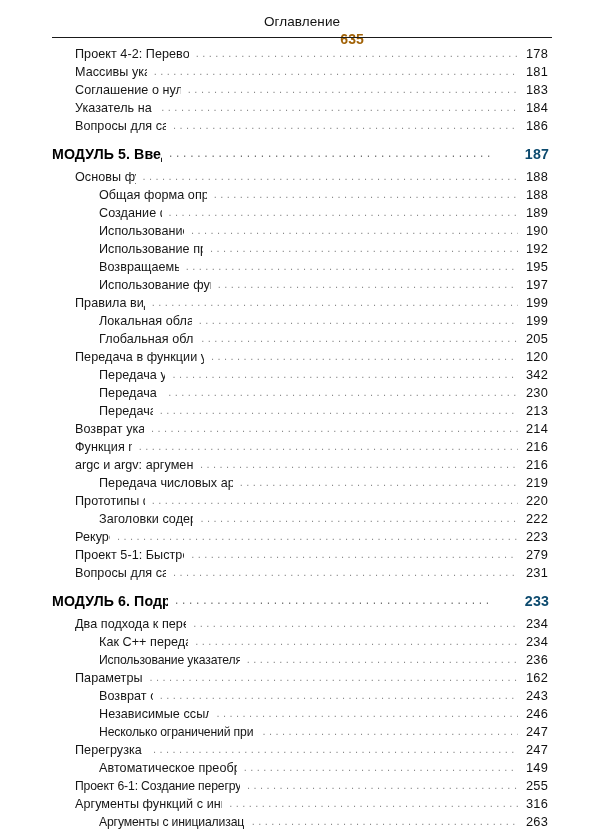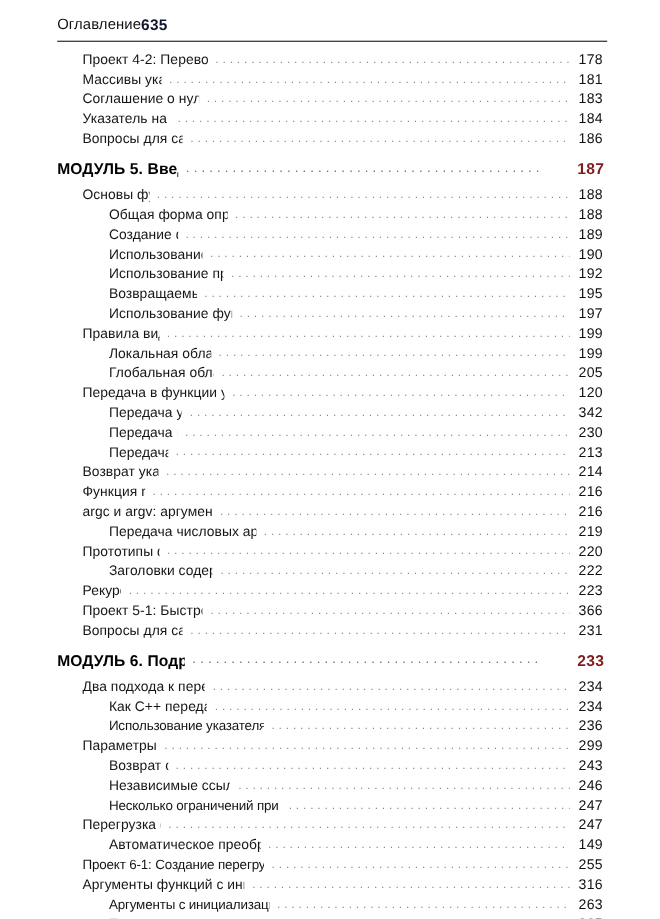--- a/index.html
+++ b/index.html
@@ -22,39 +22,40 @@
     top: 0;
     width: 600px;
     height: 835px;
     box-sizing: border-box;
     padding: 0;
   }
 
   
   .running-head {
     position: absolute;
-    left: 52px;
+    left: 64px;
     top: 14px;
     width: 500px;
     height: 22px;
     display: flex;
     align-items: flex-start;
-    justify-content: flex-start;
+    justify-content: center;
   }
   .running-head-title {
     font-size: 13.5px;
     letter-spacing: 0.1px;
     color: #121212;
     white-space: nowrap;
   }
   .running-head-page {
     font-size: 14px;
     font-weight: 600;
-    color: #0f172a;
+    color: #a16207;
     letter-spacing: 0.2px;
+    margin-top: 17px;
   }
   .head-rule {
     position: absolute;
     left: 52px;
     top: 37px;
     width: 500px;
     height: 0;
     border-top: 1.6px solid #1a1a1a;
   }
 
@@ -127,21 +128,21 @@
   }
   .toc-entry.module .toc-label {
     font-size: 14.2px;
     font-weight: bold;
     color: #000000;
     letter-spacing: 0.1px;
   }
   .toc-entry.module .toc-page {
     font-size: 14.2px;
     font-weight: bold;
-    color: #7f1d1d;
+    color: #0c4a6e;
     margin-left: 28px;
   }
   .toc-entry.module .toc-leader {
     top: -2px;
   }
   .toc-entry.module .toc-leader::before {
     color: #6f6f6f;
     font-size: 12px;
   }
   .toc-entry.after-module {
@@ -298,21 +299,21 @@
         <span class="toc-page">222</span>
       </div>
       <div class="toc-entry lvl-1">
         <span class="toc-label">Рекурсия</span>
         <span class="toc-leader"></span>
         <span class="toc-page">223</span>
       </div>
       <div class="toc-entry lvl-1">
         <span class="toc-label">Проект 5-1: Быстрое упорядочение</span>
         <span class="toc-leader"></span>
-        <span class="toc-page">366</span>
+        <span class="toc-page">279</span>
       </div>
       <div class="toc-entry lvl-1">
         <span class="toc-label">Вопросы для самопроверки</span>
         <span class="toc-leader"></span>
         <span class="toc-page">231</span>
       </div>
       <div class="toc-entry lvl-0 module">
         <span class="toc-label">МОДУЛЬ 6. Подробнее о функциях</span>
         <span class="toc-leader"></span>
         <span class="toc-page">233</span>
@@ -328,21 +329,21 @@
         <span class="toc-page">234</span>
       </div>
       <div class="toc-entry lvl-2 tight">
         <span class="toc-label">Использование указателя для создания вызова по ссылке</span>
         <span class="toc-leader"></span>
         <span class="toc-page">236</span>
       </div>
       <div class="toc-entry lvl-1">
         <span class="toc-label">Параметры-ссылки</span>
         <span class="toc-leader"></span>
-        <span class="toc-page">299</span>
+        <span class="toc-page">162</span>
       </div>
       <div class="toc-entry lvl-2">
         <span class="toc-label">Возврат ссылок</span>
         <span class="toc-leader"></span>
         <span class="toc-page">243</span>
       </div>
       <div class="toc-entry lvl-2">
         <span class="toc-label">Независимые ссылочные переменные</span>
         <span class="toc-leader"></span>
         <span class="toc-page">246</span>

